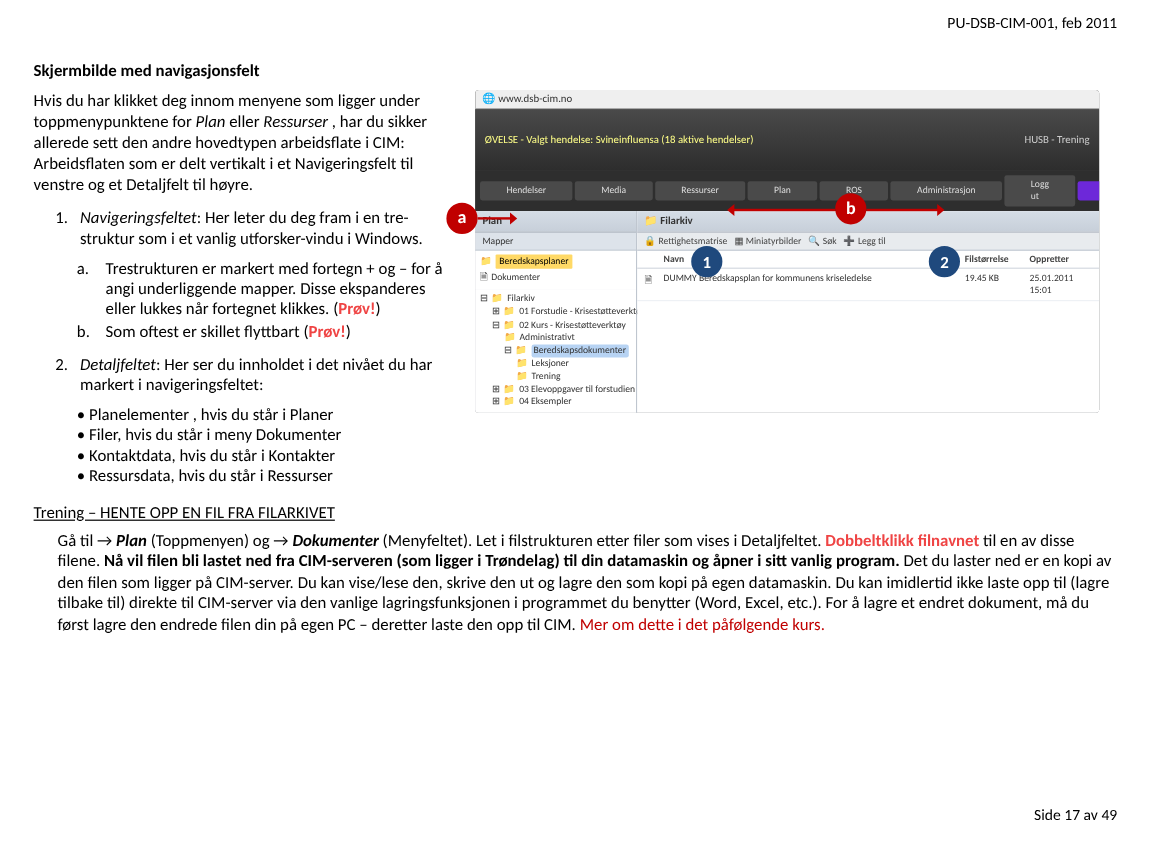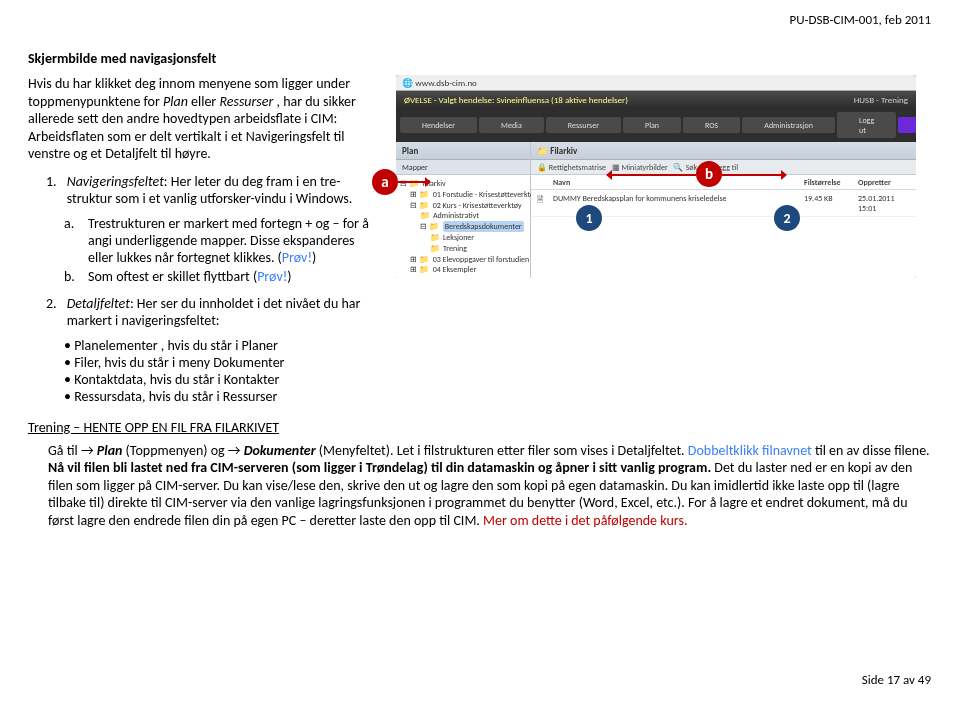--- a/index.html
+++ b/index.html
@@ -33,21 +33,21 @@
   .right-col { flex: 1; position: relative; }
   .paragraph { margin-bottom: 10px; line-height: 1.25; }
   .numlist { margin-left: 18px; margin-bottom: 8px; }
   .numlist > div { display: flex; gap: 10px; margin-bottom: 4px; }
   .numlist .num { flex-shrink: 0; }
   .sublist { margin-left: 36px; margin-bottom: 10px; }
   .sublist > div { display: flex; gap: 10px; margin-bottom: 2px; }
   .sublist .letter { flex-shrink: 0; width: 14px; }
   .italic { font-style: italic; }
   .bold { font-weight: bold; }
-  .red-bold { font-weight: normal; color: #3b82f6; }
+  .red-bold { font-weight: bold; color: #ef4444; }
   .red { color: #c00000; }
   .bullets { margin-left: 36px; }
   .bullets > div::before { content: "• "; }
   .training-title {
     text-decoration: underline;
     font-weight: normal;
     margin-top: 14px;
     margin-bottom: 5px;
   }
   .body-text { margin-top: 6px; line-height: 1.25; margin-left: 20px; }
@@ -70,21 +70,21 @@
   .app-url {
     background: #efefef;
     color: #333;
     padding: 2px 6px;
     border-bottom: 1px solid #aaa;
     display: flex;
     align-items: center;
   }
   .app-banner {
     background: linear-gradient(#4a4a4a,#2d2d2d);
-    padding: 3px 8px;
+    padding: 20px 8px;
     color: #ff8;
     display: flex;
     justify-content: space-between;
     align-items: center;
   }
   .app-banner .right { color: #ccc; }
   .topnav {
     background: #2e2e2e;
     display: flex;
     gap: 2px;
@@ -291,20 +291,30 @@
         <div class="navitem">Plan</div>
         <div class="navitem">ROS</div>
         <div class="navitem">Administrasjon</div>
         <div class="navitem">Logg ut</div>
         <div class="navitem help">Hjelp</div>
       </div>
       <div class="content-row">
         <div class="left-pane">
           <div class="pane-header">Plan</div>
           <div class="subhead">Mapper</div>
+          <div class="left-folder-list">
+            <div class="tree-node">
+                <span class="folder-icon"></span>
+                <span class="yellow-header">Beredskapsplaner</span>
+              </div>
+            <div class="tree-node">
+                <span class="doc-icon"></span>
+                <span>Dokumenter</span>
+              </div>
+          </div>
           <div class="tree-block">
             <div class="tree-node">⊟ <span class="folder-icon"></span><span>Filarkiv</span></div>
             <div class="tree-node indent1">⊞ <span class="folder-icon"></span><span>01 Forstudie - Krisestøtteverktøy</span></div>
             <div class="tree-node indent1">⊟ <span class="folder-icon"></span><span>02 Kurs - Krisestøtteverktøy</span></div>
             <div class="tree-node indent2">
                 <span class="folder-icon"></span>
                 <span>Administrativt</span>
               </div>
             <div class="tree-node indent2">⊟ <span class="folder-icon"></span><span class="selected">Beredskapsdokumenter</span></div>
             <div class="tree-node indent3">

